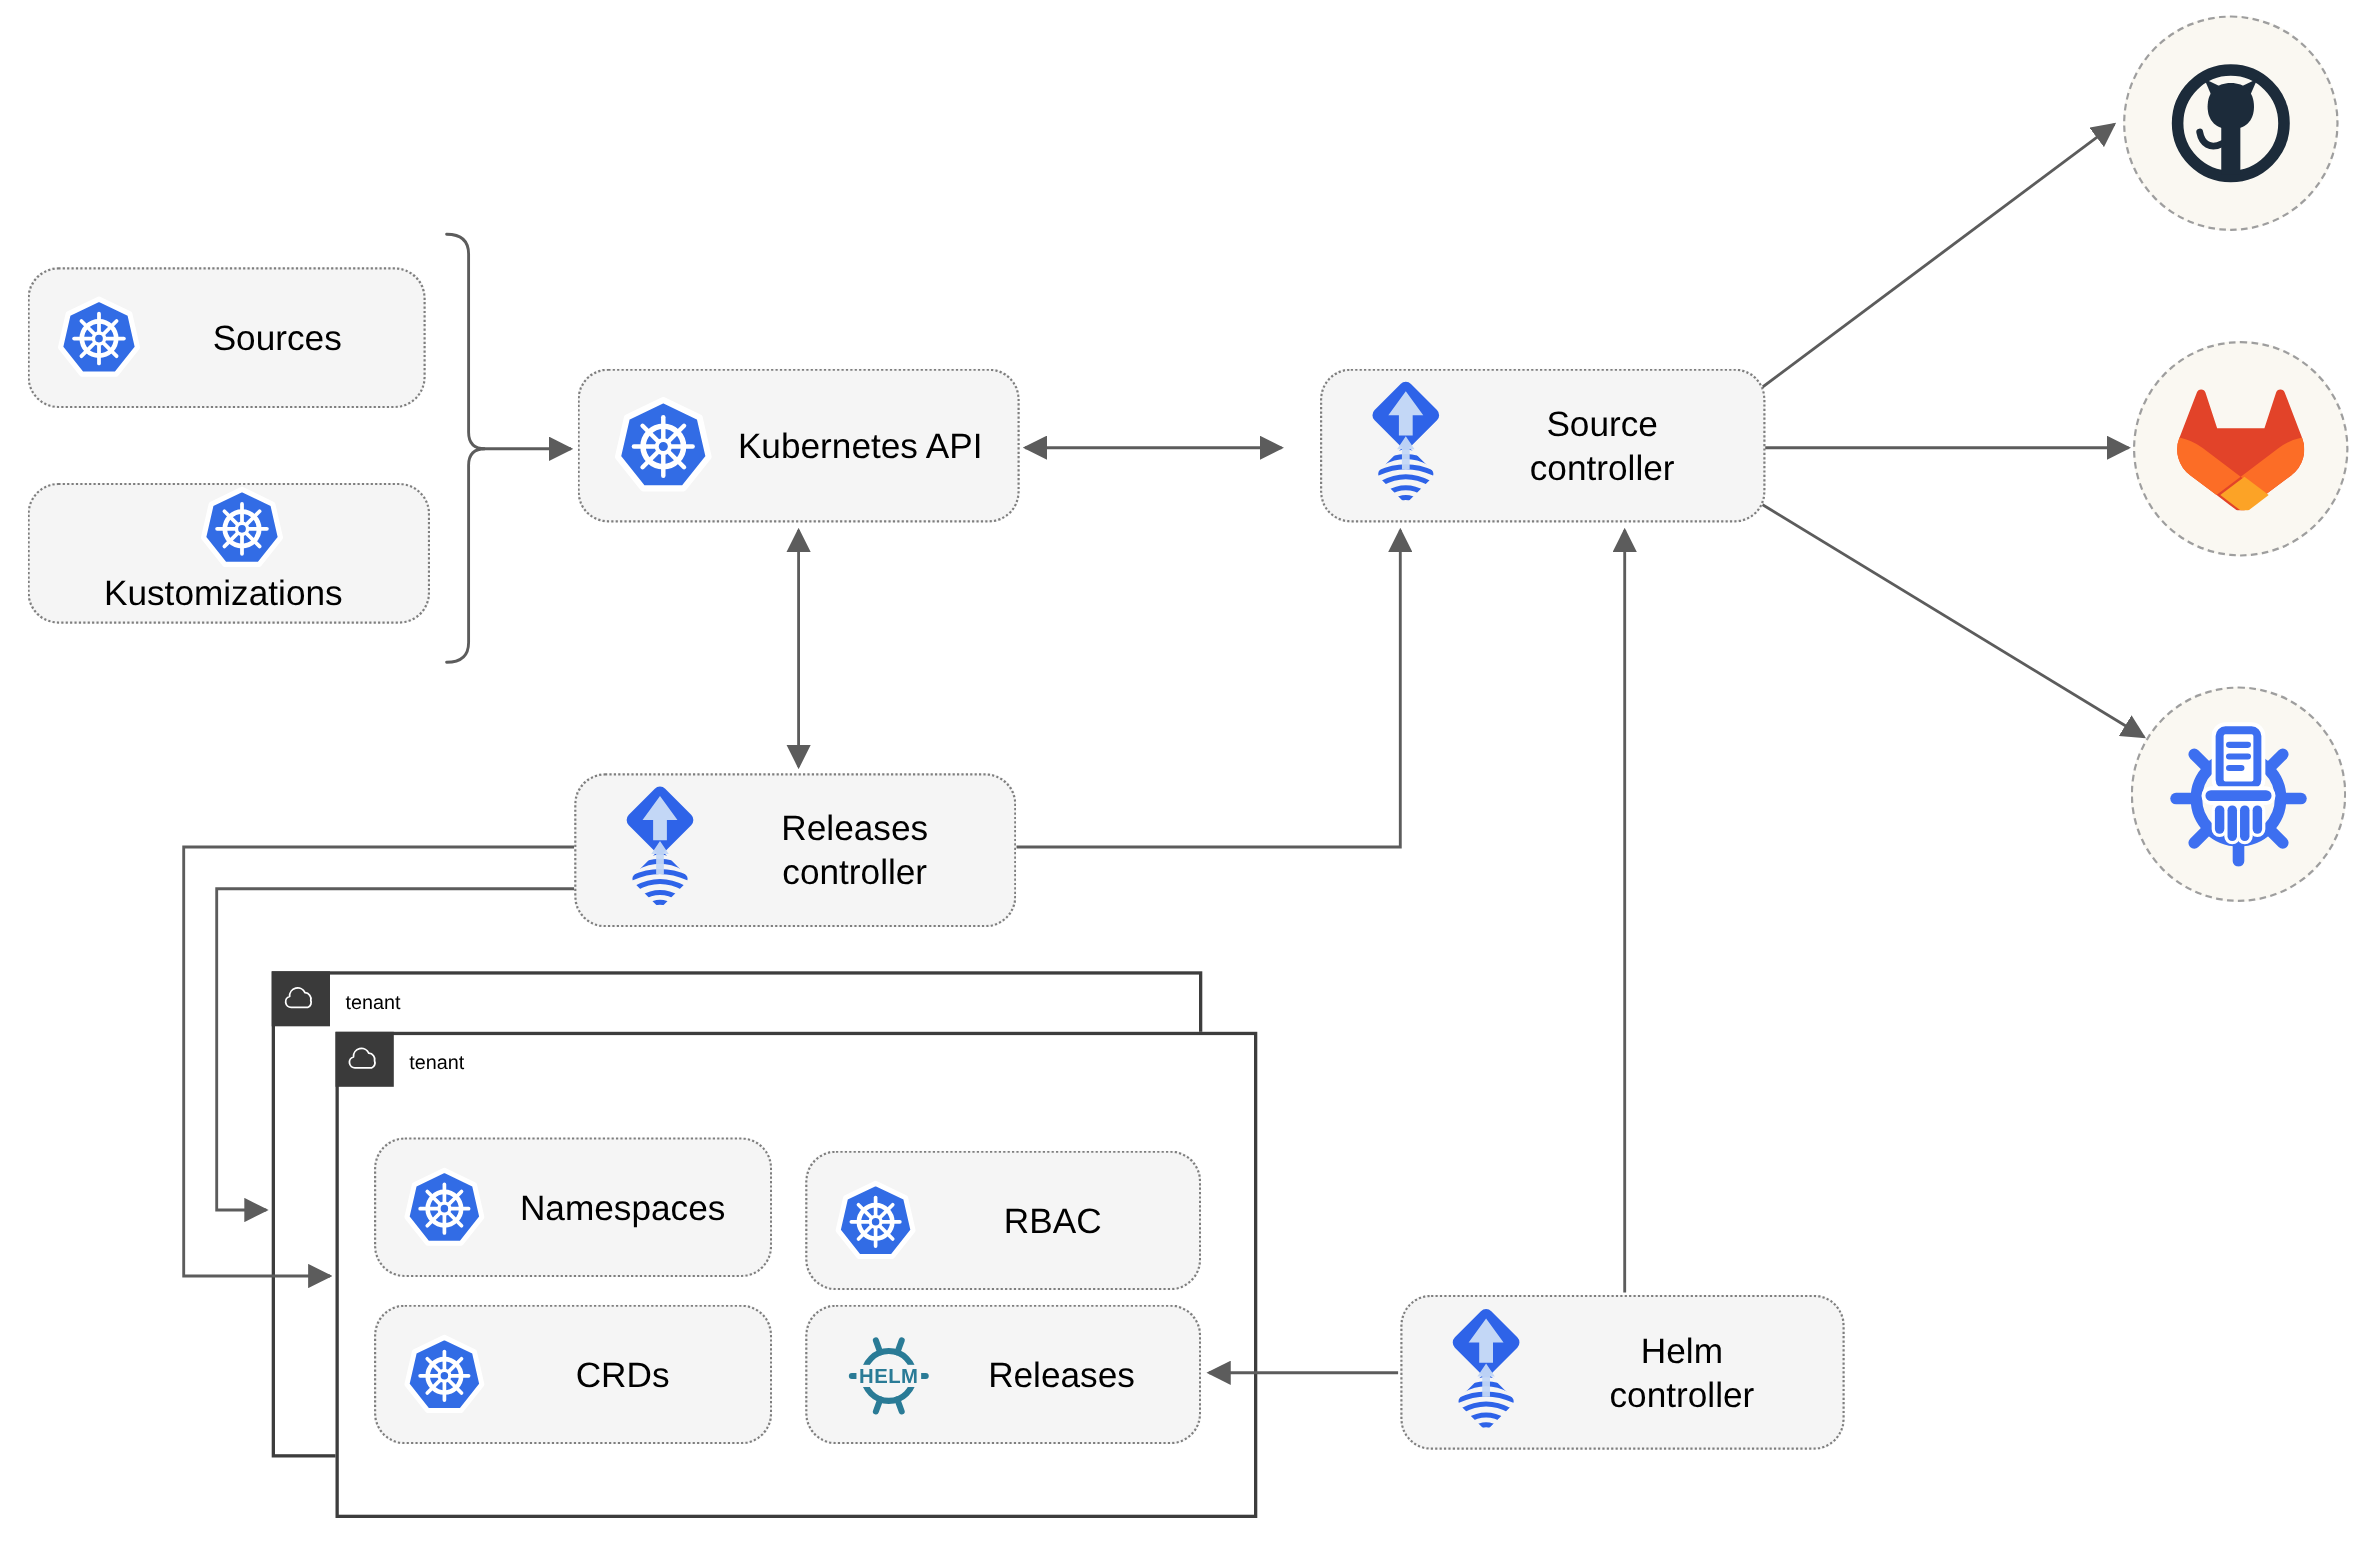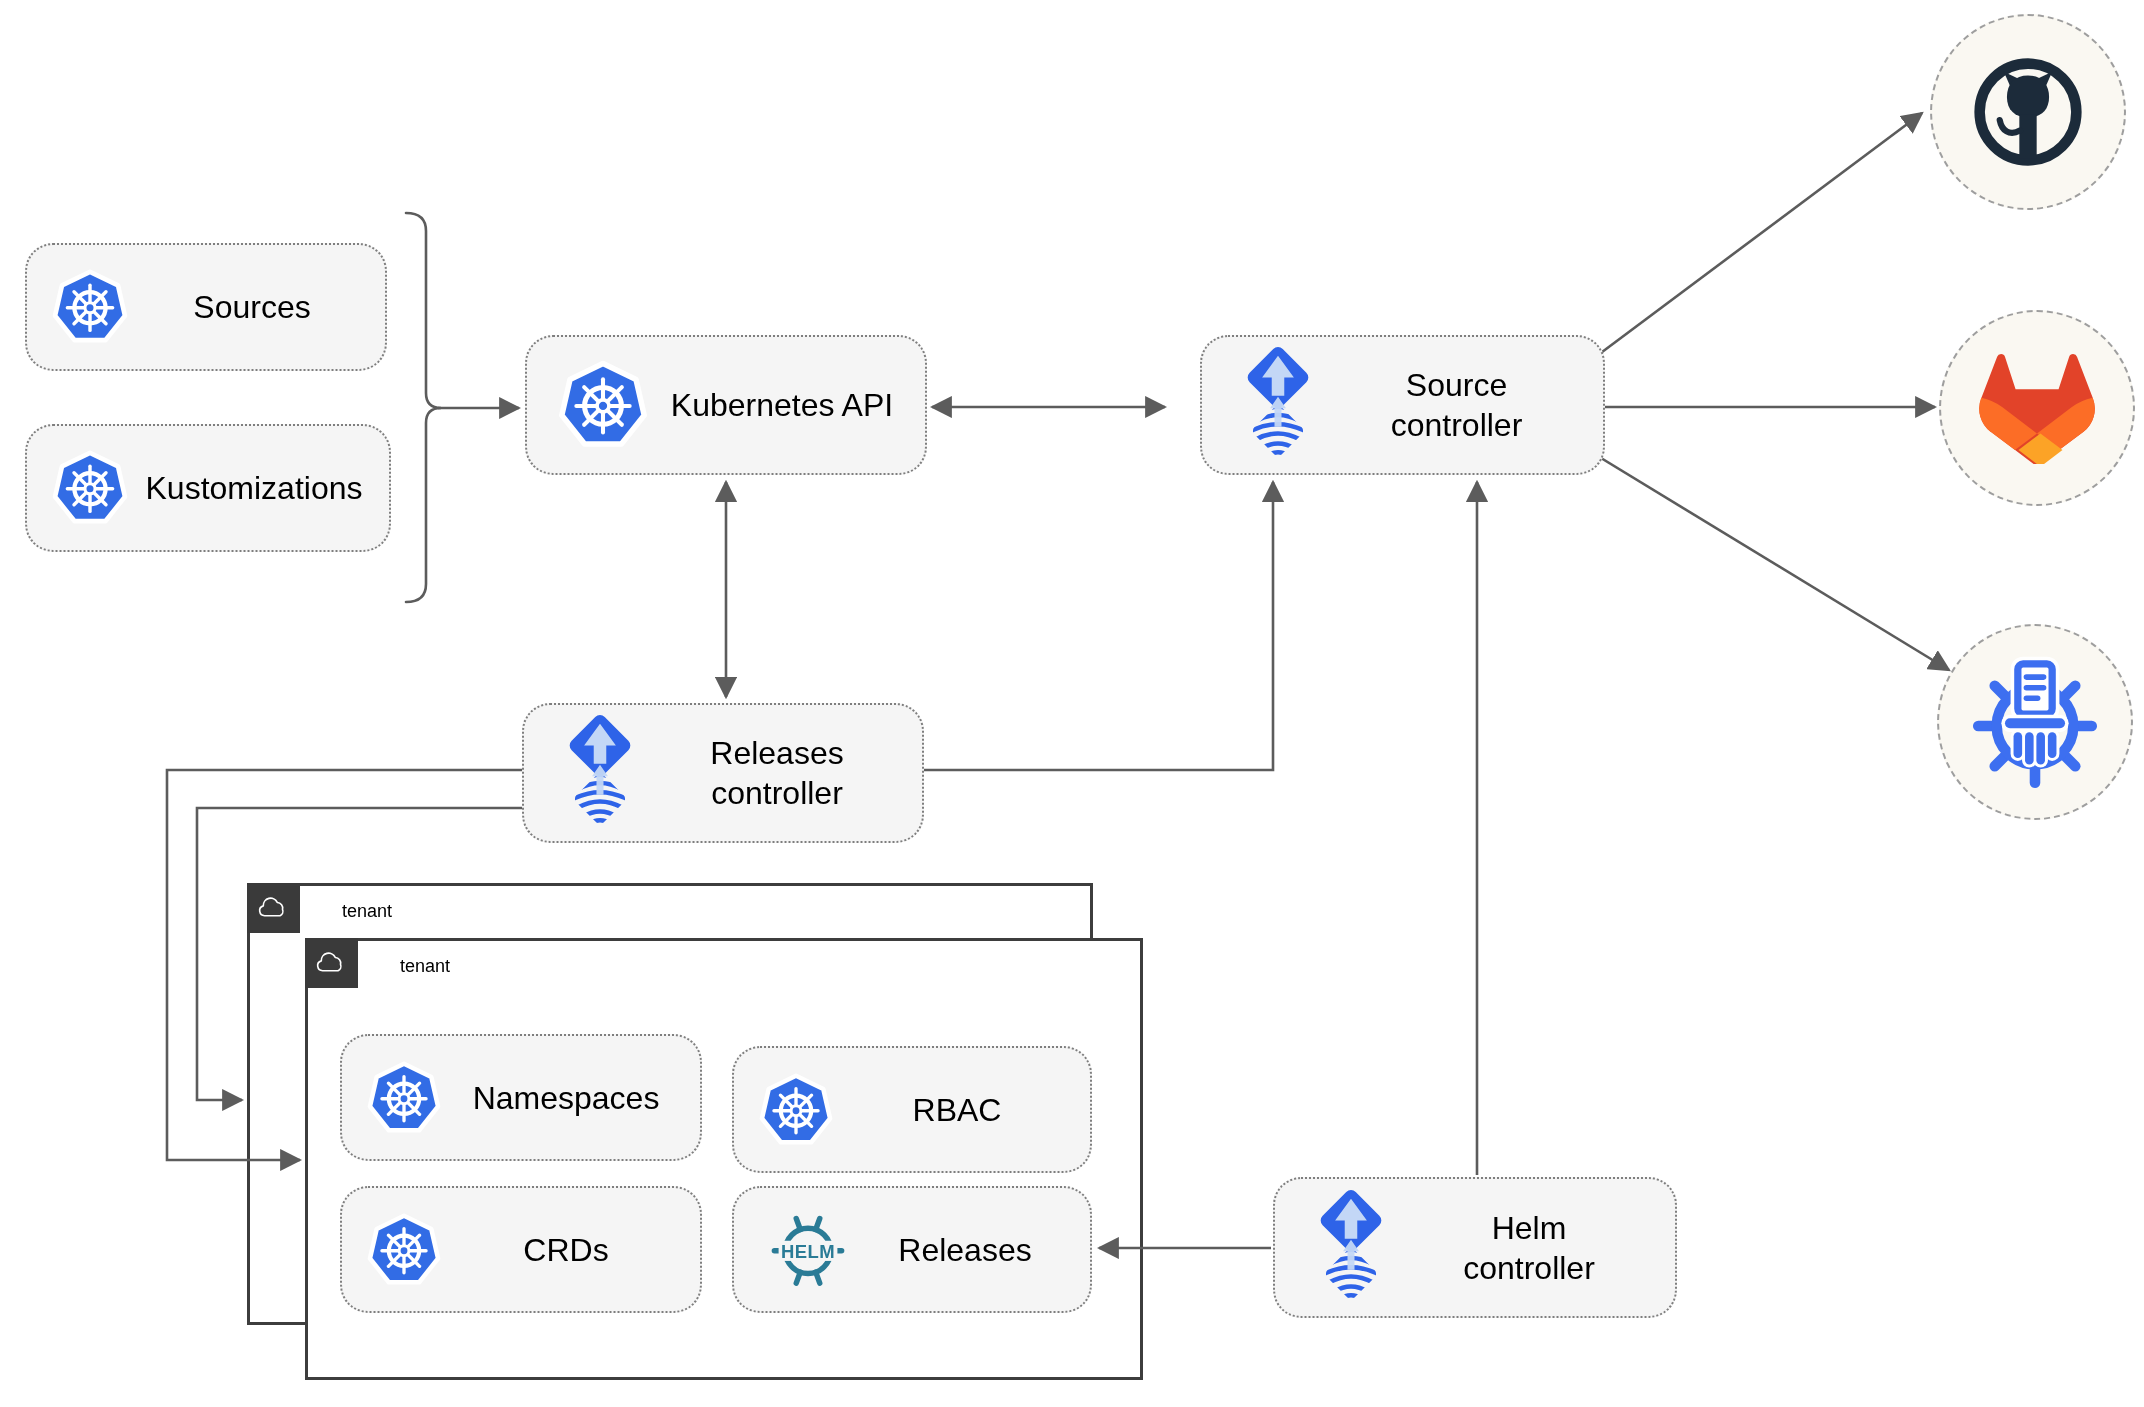--- a/index.html
+++ b/index.html
@@ -16,21 +16,21 @@
   .node .icon{flex:0 0 auto;display:flex;align-items:center;margin-left:24px;}
   .node .labelwrap{flex:1 1 auto;display:flex;justify-content:center;align-items:flex-start;padding-right:10px;}
   .node .label{font-size:32px;line-height:40px;color:#000;text-align:center;}
   .node.wrap .label{max-width:185px;}
 
   
   .tenant{position:absolute;background:#fff;box-sizing:border-box;
           border:3px solid var(--tenant-border,#3d3d3d);}
   .tenant-tab{position:absolute;left:-3px;top:-3px;width:53px;height:50px;
           background:var(--tab-dark,#3a3a3a);display:flex;align-items:center;justify-content:center;}
-  .tenant-label{position:absolute;left:64px;top:13px;font-size:18px;line-height:24px;color:#000;margin-left:28px;}
+  .tenant-label{position:absolute;left:64px;top:13px;font-size:18px;line-height:24px;color:#000;}
 
   
   .remote{position:absolute;width:196px;height:196px;border-radius:50%;box-sizing:border-box;
           border:2.5px dashed var(--circle-border,#9e9e9e);
           background:var(--circle-fill,#faf8f2);
           display:flex;align-items:center;justify-content:center;}
 
   svg{display:block;}
 </style>
 </head>
@@ -182,21 +182,21 @@
     <span class="icon">
         <svg width="78" height="78">
           <use href="#k8s-icon"></use>
         </svg>
       </span>
     <span class="labelwrap">
         <span class="label">Sources</span>
       </span>
   </div>
 
-  <div class="node" style="left:25px;top:424px;width:366px;height:128px;">
+  <div class="node" style="left:25px;top:439px;width:366px;height:128px;flex-direction:column;">
     <span class="icon">
         <svg width="78" height="78">
           <use href="#k8s-icon"></use>
         </svg>
       </span>
     <span class="labelwrap">
         <span class="label">Kustomizations</span>
       </span>
   </div>
 

